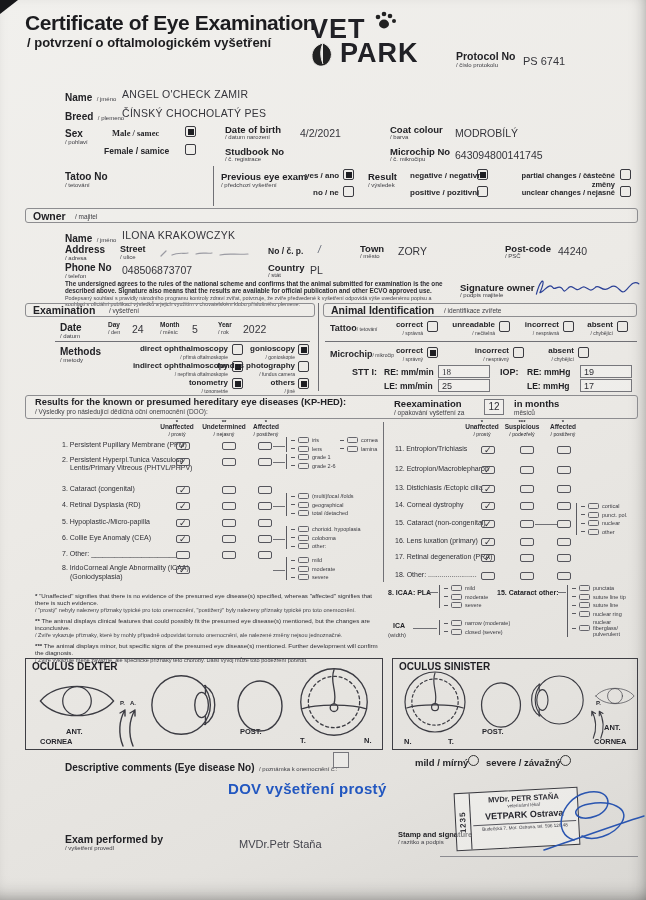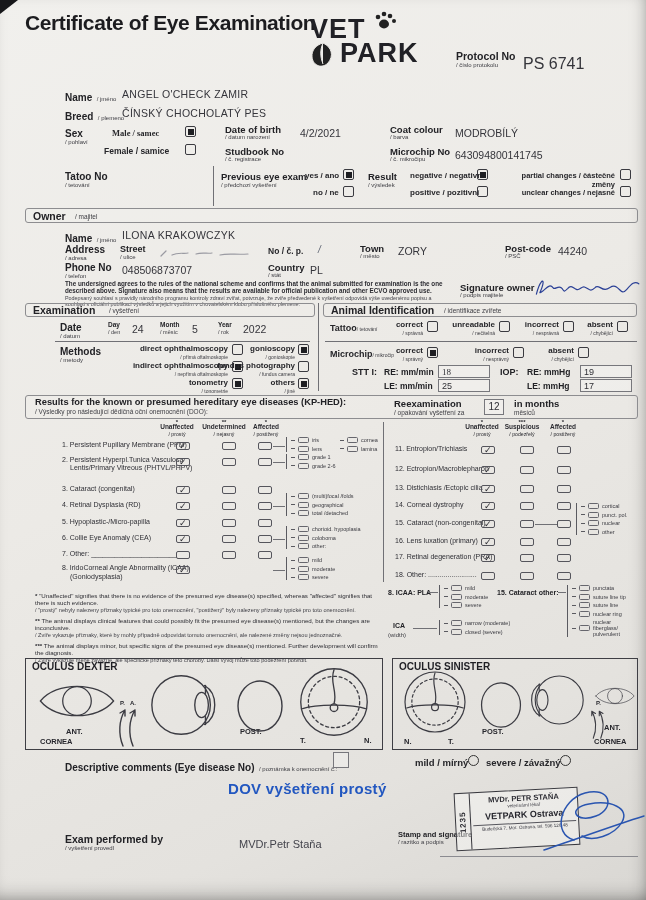--- a/index.html
+++ b/index.html
@@ -51,20 +51,21 @@
   .sig{stroke:#2b4096;fill:none;stroke-width:1.5;stroke-linecap:round;}
 </style>
 </head>
 <body>
 
 <div class="stage">
   <div class="paper"></div>
   <div class="corner"></div>
 
   <div class="abs ttl" style="left:25px;top:11px;">Certificate of Eye Examination</div>
+  <div class="abs sttl" style="left:27px;top:35px;">/ potvrzení o oftalmologickém vyšetření</div>
 
   <div class="abs" style="left:310px;top:14px;width:150px;height:52px;">
     <span style="position:absolute;left:0;top:0;font-size:27px;font-weight:bold;letter-spacing:1px;color:#212126;">VET</span>
     <span style="position:absolute;left:62px;top:-4px;">
       <svg width="26" height="24" viewBox="0 0 26 24">
         <circle cx="6" cy="7" r="2.3" fill="#222"></circle>
           <circle cx="12" cy="4" r="2.3" fill="#222"></circle>
         <circle cx="18" cy="6" r="2.3" fill="#222"></circle>
           <circle cx="22" cy="11" r="2" fill="#222"></circle>
         <ellipse cx="12" cy="14" rx="5" ry="4.4" fill="#222"></ellipse>
@@ -73,21 +74,21 @@
     <span style="position:absolute;left:0;top:28px;">
       <svg width="26" height="26" viewBox="0 0 26 26">
         <path d="M13,1 C22,5 24,14 18,21 C12,27 3,24 2,15 C1.5,8 6,3 13,1 Z M13,1 C10,8 10,14 13,22" fill="#222" stroke="#eceae6" stroke-width="1"></path>
       </svg>
     </span>
     <span style="position:absolute;left:30px;top:24px;font-size:27px;font-weight:bold;letter-spacing:1px;color:#212126;">PARK</span>
   </div>
 
   <div class="abs lbl" style="left:456px;top:50px;font-size:10.5px;">Protocol No</div>
   <div class="abs sub" style="left:456px;top:62px;font-size:6px;">/ číslo protokolu</div>
-  <div class="abs val" style="left:523px;top:55px;font-size:16px;">PS 6741</div>
+  <div class="abs val" style="left:523px;top:55px;font-size:11px;">PS 6741</div>
 
 
   <div class="abs" style="left:65px;top:87px;">
     <span class="lbl" style="font-size:10px;">Name</span>
     <span class="sub" style="font-size:6px;">/ jméno</span>
   </div>
   <div class="abs val" style="left:122px;top:88px;font-size:10.5px;letter-spacing:.3px;">ANGEL O'CHECK ZAMIR</div>
 
   <div class="abs" style="left:65px;top:106px;">
     <span class="lbl" style="font-size:10px;">Breed</span>

